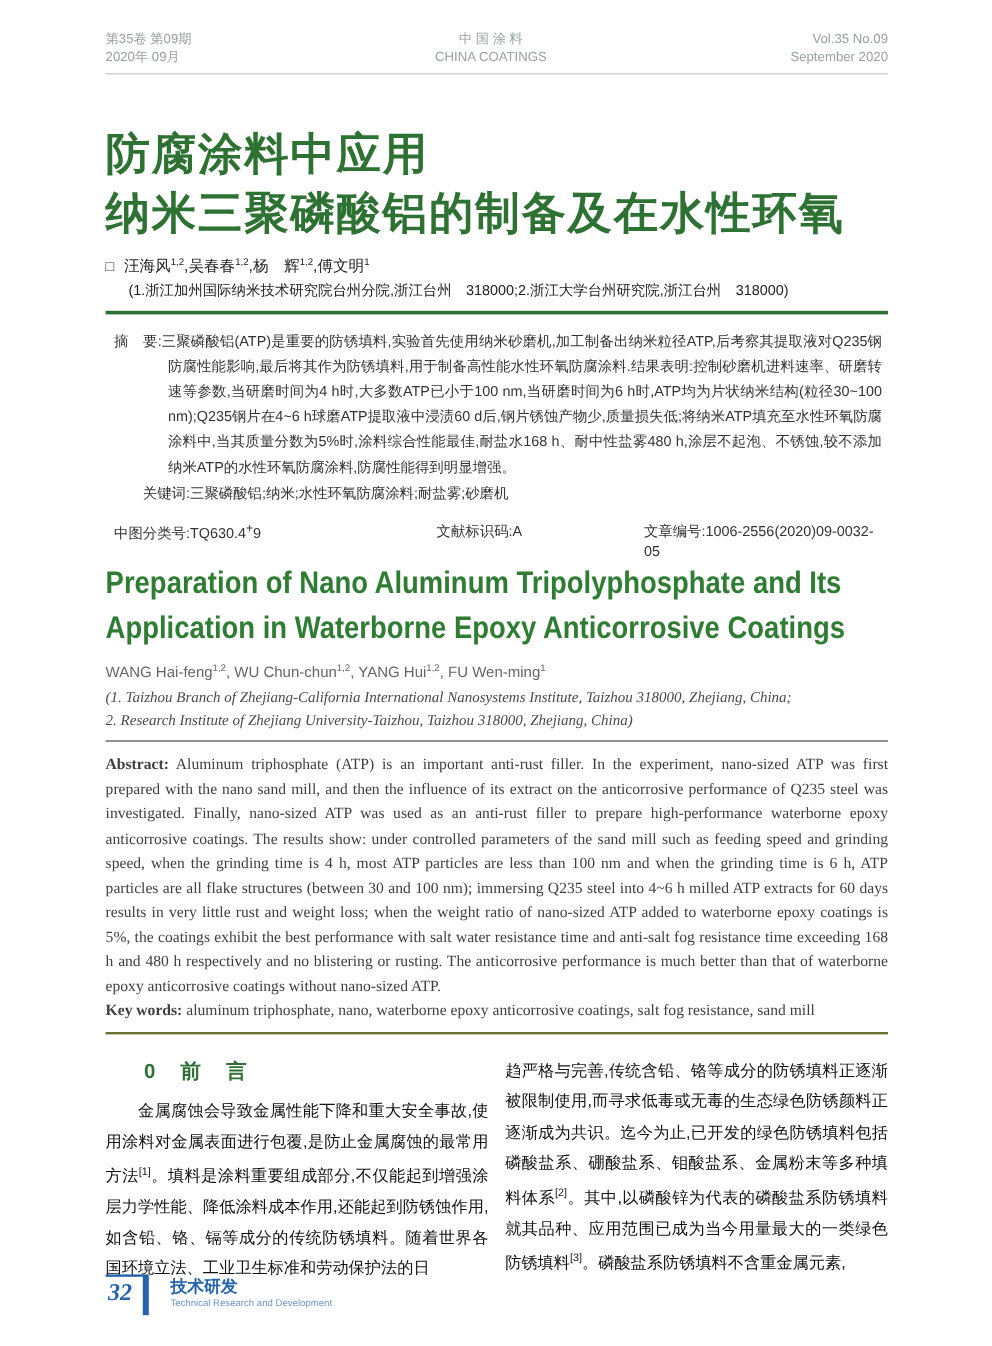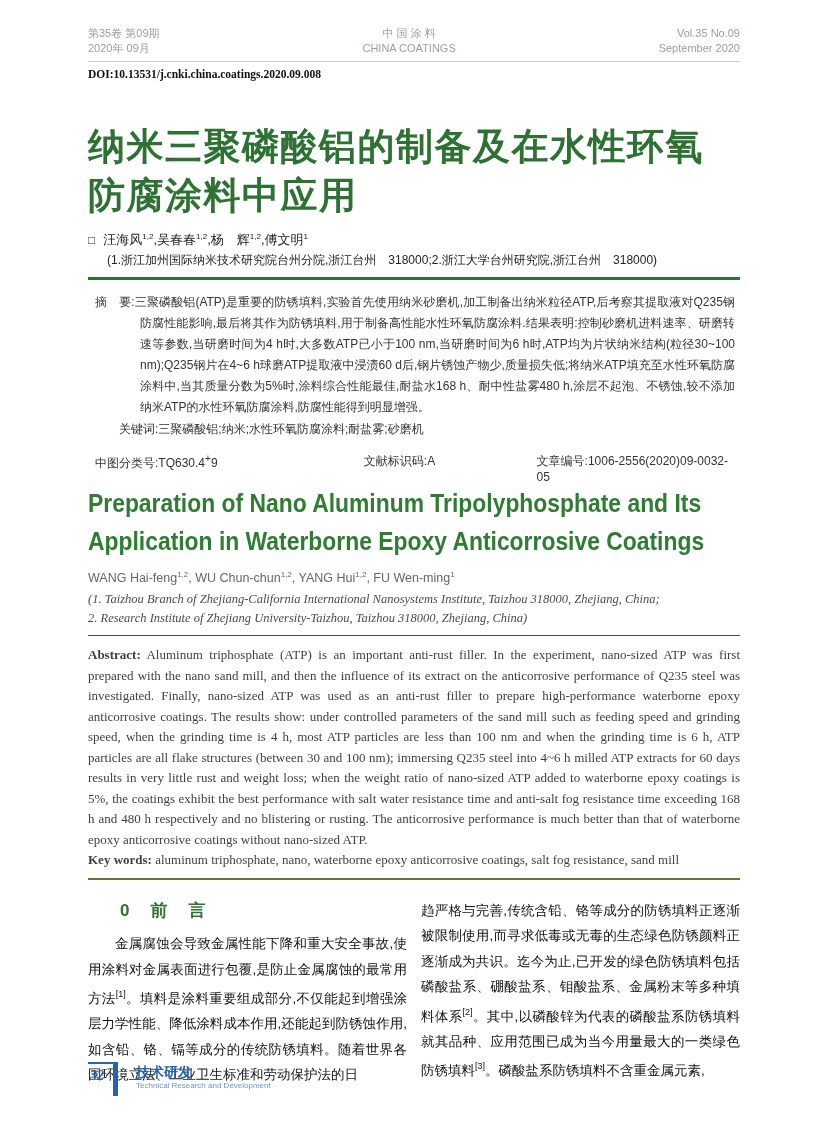--- a/index.html
+++ b/index.html
@@ -50,21 +50,21 @@
   
   .body-cols { margin-top:18px; display:flex; gap:14px; }
   .bcol { width:319px; font-size:13.5px; line-height:25.5px; text-align:justify; color:#111; }
   .sec-head { color:#2d7232; font-size:17px; font-weight:800; margin-bottom:8px; letter-spacing:2px;margin-left:32px; }
   .bcol p.indent { text-indent:2em; }
   .bcol sup { font-size:9px; }
 
   
   .pfooter { position:absolute; left:88px; top:1062px; display:flex; align-items:flex-start; }
   .pn-box { border-top:2px solid #2563ae; padding:2px 9px 0 2px; }
-  .pn { font-family:"Liberation Serif", serif; font-style:italic; font-weight:bold; font-size:14px; color:#2563ae; }
+  .pn { font-family:"Liberation Serif", serif; font-style:italic; font-weight:bold; font-size:20px; color:#2563ae; }
   .pf-bar { width:5px; height:34px; background:#2563ae; }
   .pf-labels { padding-left:18px; padding-top:2px; }
   .pf-cn { color:#2563ae; font-weight:bold; font-size:14px; line-height:16px; }
   .pf-en { color:#6f95c8; font-size:8px; line-height:11px; }
 </style>
 </head>
 <body>
 
 <div class="content">
 
@@ -76,25 +76,24 @@
     <div class="col-c">
       <div>中 国 涂 料</div>
       <div>CHINA COATINGS</div>
     </div>
     <div class="col-r">
       <div>Vol.35 No.09</div>
       <div>September 2020</div>
     </div>
   </div>
   <div class="head-rule"></div>
-  <div class="doi">DOI:10.13531/j.cnki.china.coatings.2020.09.008</div>
 
   <div class="title-cn">
+    <div>防腐涂料中应用</div>
     <div>纳米三聚磷酸铝的制备及在水性环氧</div>
-    <div>防腐涂料中应用</div>
   </div>
 
   <div class="authors-cn">
     <span class="marker">□</span><span>汪海风<sup>1,2</sup>,吴春春<sup>1,2</sup>,杨　辉<sup>1,2</sup>,傅文明<sup>1</sup></span>
   </div>
   <div class="affil-cn">(1.浙江加州国际纳米技术研究院台州分院,浙江台州　318000;2.浙江大学台州研究院,浙江台州　318000)</div>
   <div class="green-rule"></div>
 
   <div class="abs-cn">
     <p class="hang"><span>摘　要:</span><span>三聚磷酸铝(ATP)是重要的防锈填料,实验首先使用纳米砂磨机,加工制备出纳米粒径ATP,后考察其提取液对Q235钢防腐性能影响,最后将其作为防锈填料,用于制备高性能水性环氧防腐涂料.结果表明:控制砂磨机进料速率、研磨转速等参数,当研磨时间为4 h时,大多数ATP已小于100 nm,当研磨时间为6 h时,ATP均为片状纳米结构(粒径30~100 nm);Q235钢片在4~6 h球磨ATP提取液中浸渍60 d后,钢片锈蚀产物少,质量损失低;将纳米ATP填充至水性环氧防腐涂料中,当其质量分数为5%时,涂料综合性能最佳,耐盐水168 h、耐中性盐雾480 h,涂层不起泡、不锈蚀,较不添加纳米ATP的水性环氧防腐涂料,防腐性能得到明显增强。</span></p>

